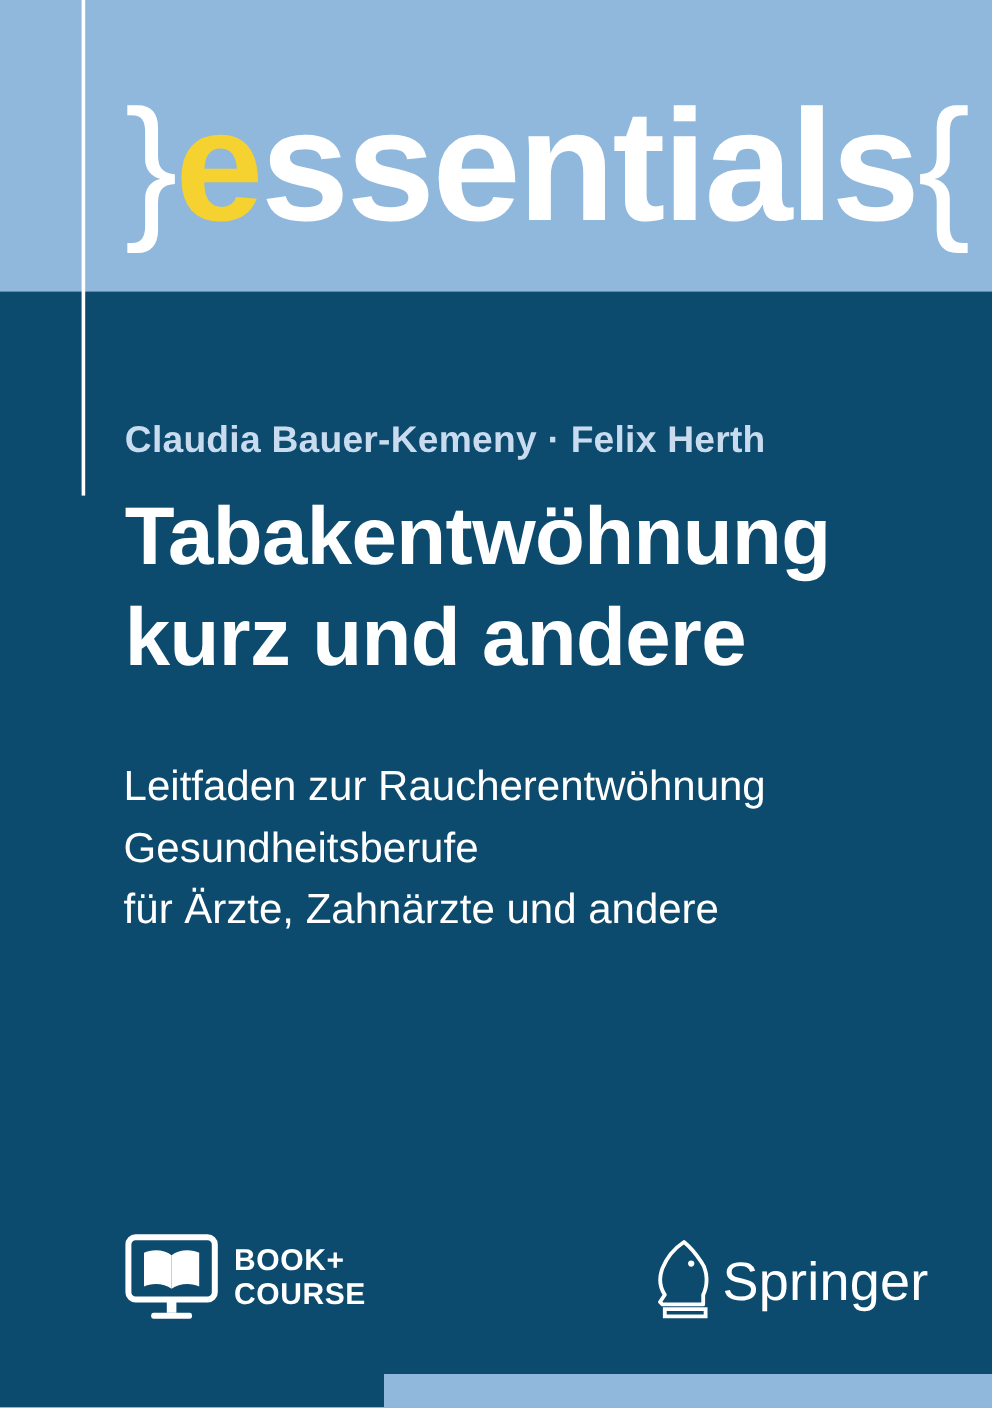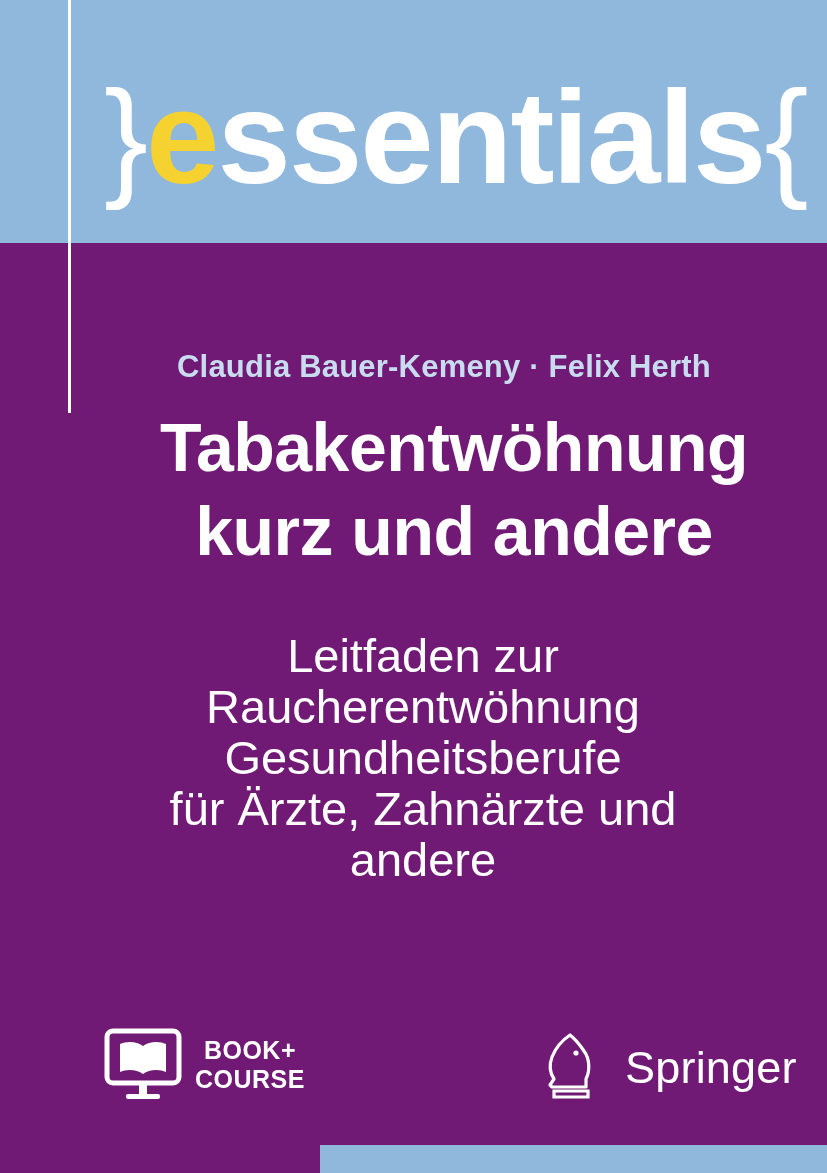--- a/index.html
+++ b/index.html
@@ -8,22 +8,21 @@
     background: #ffffff;
   }
   body {
     font-family: "Liberation Sans", sans-serif;
   }
   .cover {
     position: relative;
     width: 827px;
     height: 1173px;
     overflow: hidden;
-    background: #701a75;
-    text-align: center;
+    background: #0c4a6e;
   }
   
   .banner {
     position: absolute;
     left: 0;
     top: 0;
     width: 827px;
     height: 243px;
     background: #8fb8dc;
   }
@@ -79,21 +78,21 @@
     font-weight: bold;
     line-height: 84px;
     letter-spacing: -0.5px;
   }
   .subtitle {
     position: absolute;
     left: 103px;
     top: 630px;
     width: 640px;
     color: #ffffff;
-    font-size: 47px;
+    font-size: 35px;
     font-weight: 400;
     line-height: 51px;
   }
   
   .book-course {
     position: absolute;
     left: 104px;
     top: 1022px;
     width: 300px;
     height: 86px;
@@ -121,21 +120,21 @@
     width: 240px;
     height: 80px;
     display: flex;
     align-items: center;
   }
   .springer-word {
     color: #ffffff;
     font-size: 45px;
     font-weight: 400;
     letter-spacing: 0.2px;
-    margin-left: 23px;
+    margin-left: 0;
     line-height: 50px;
   }
   
   .bottom-strip {
     position: absolute;
     left: 320px;
     top: 1145px;
     width: 507px;
     height: 28px;
     background: #8fb8dc;

